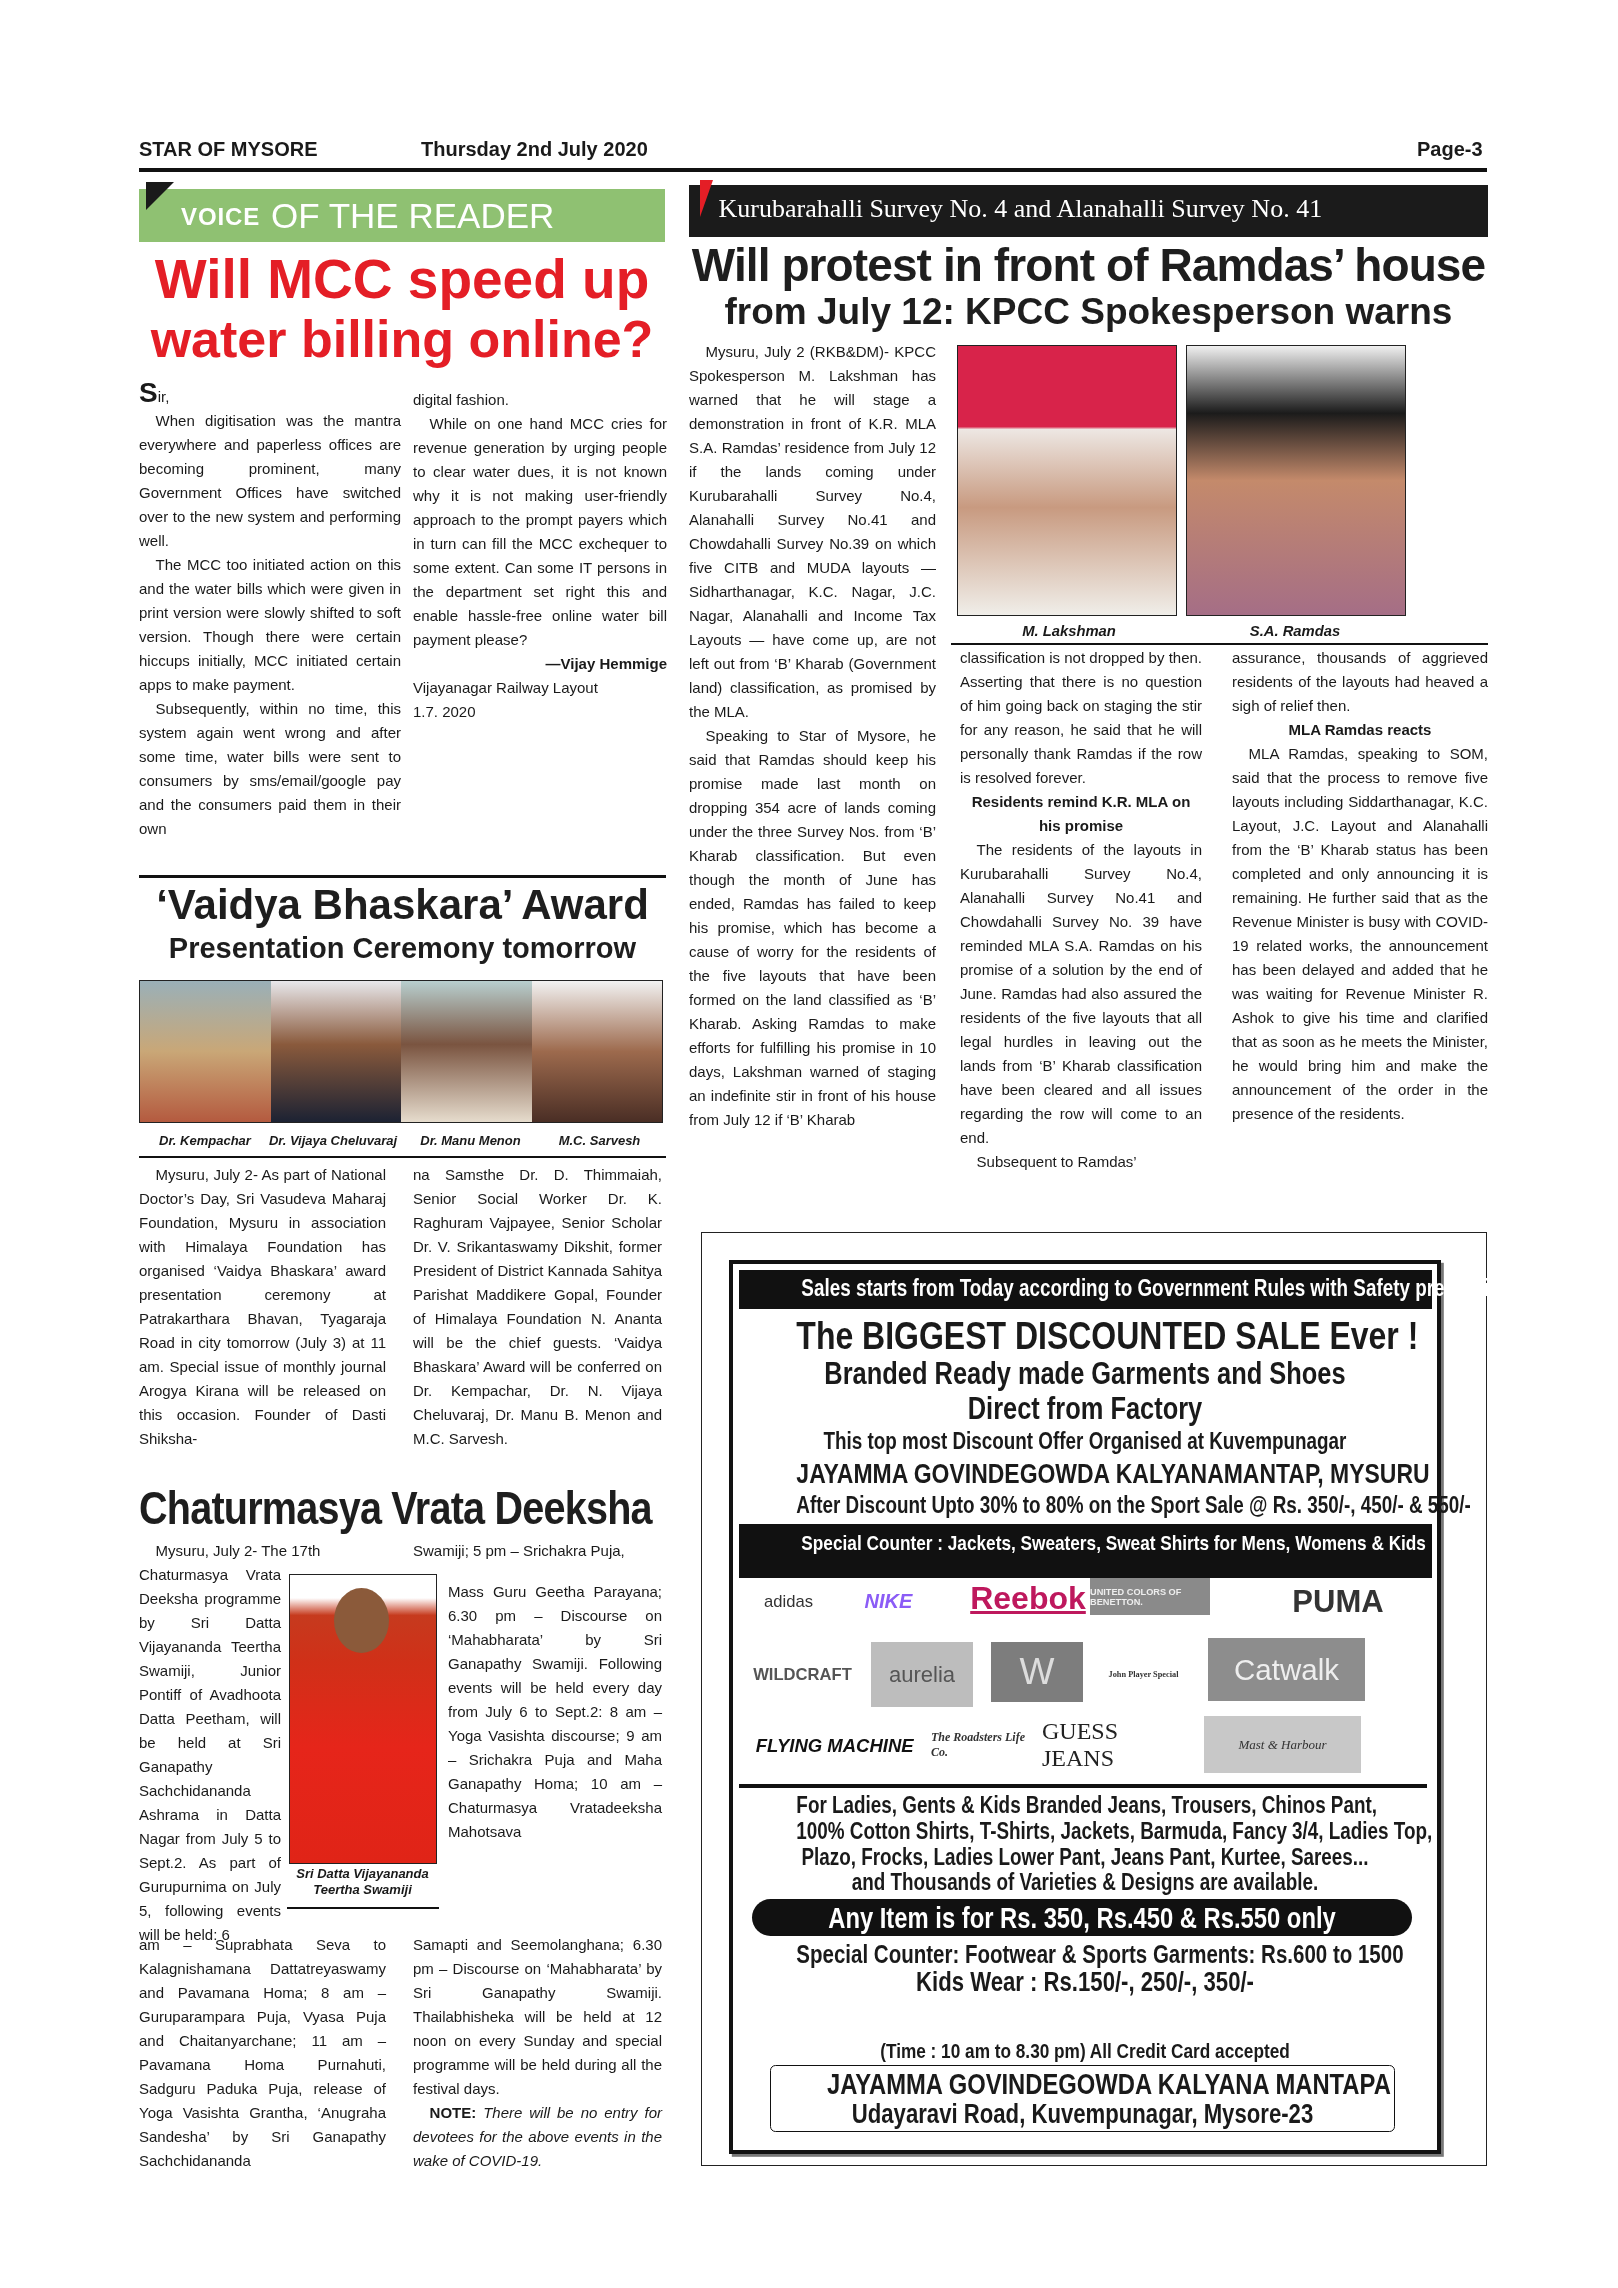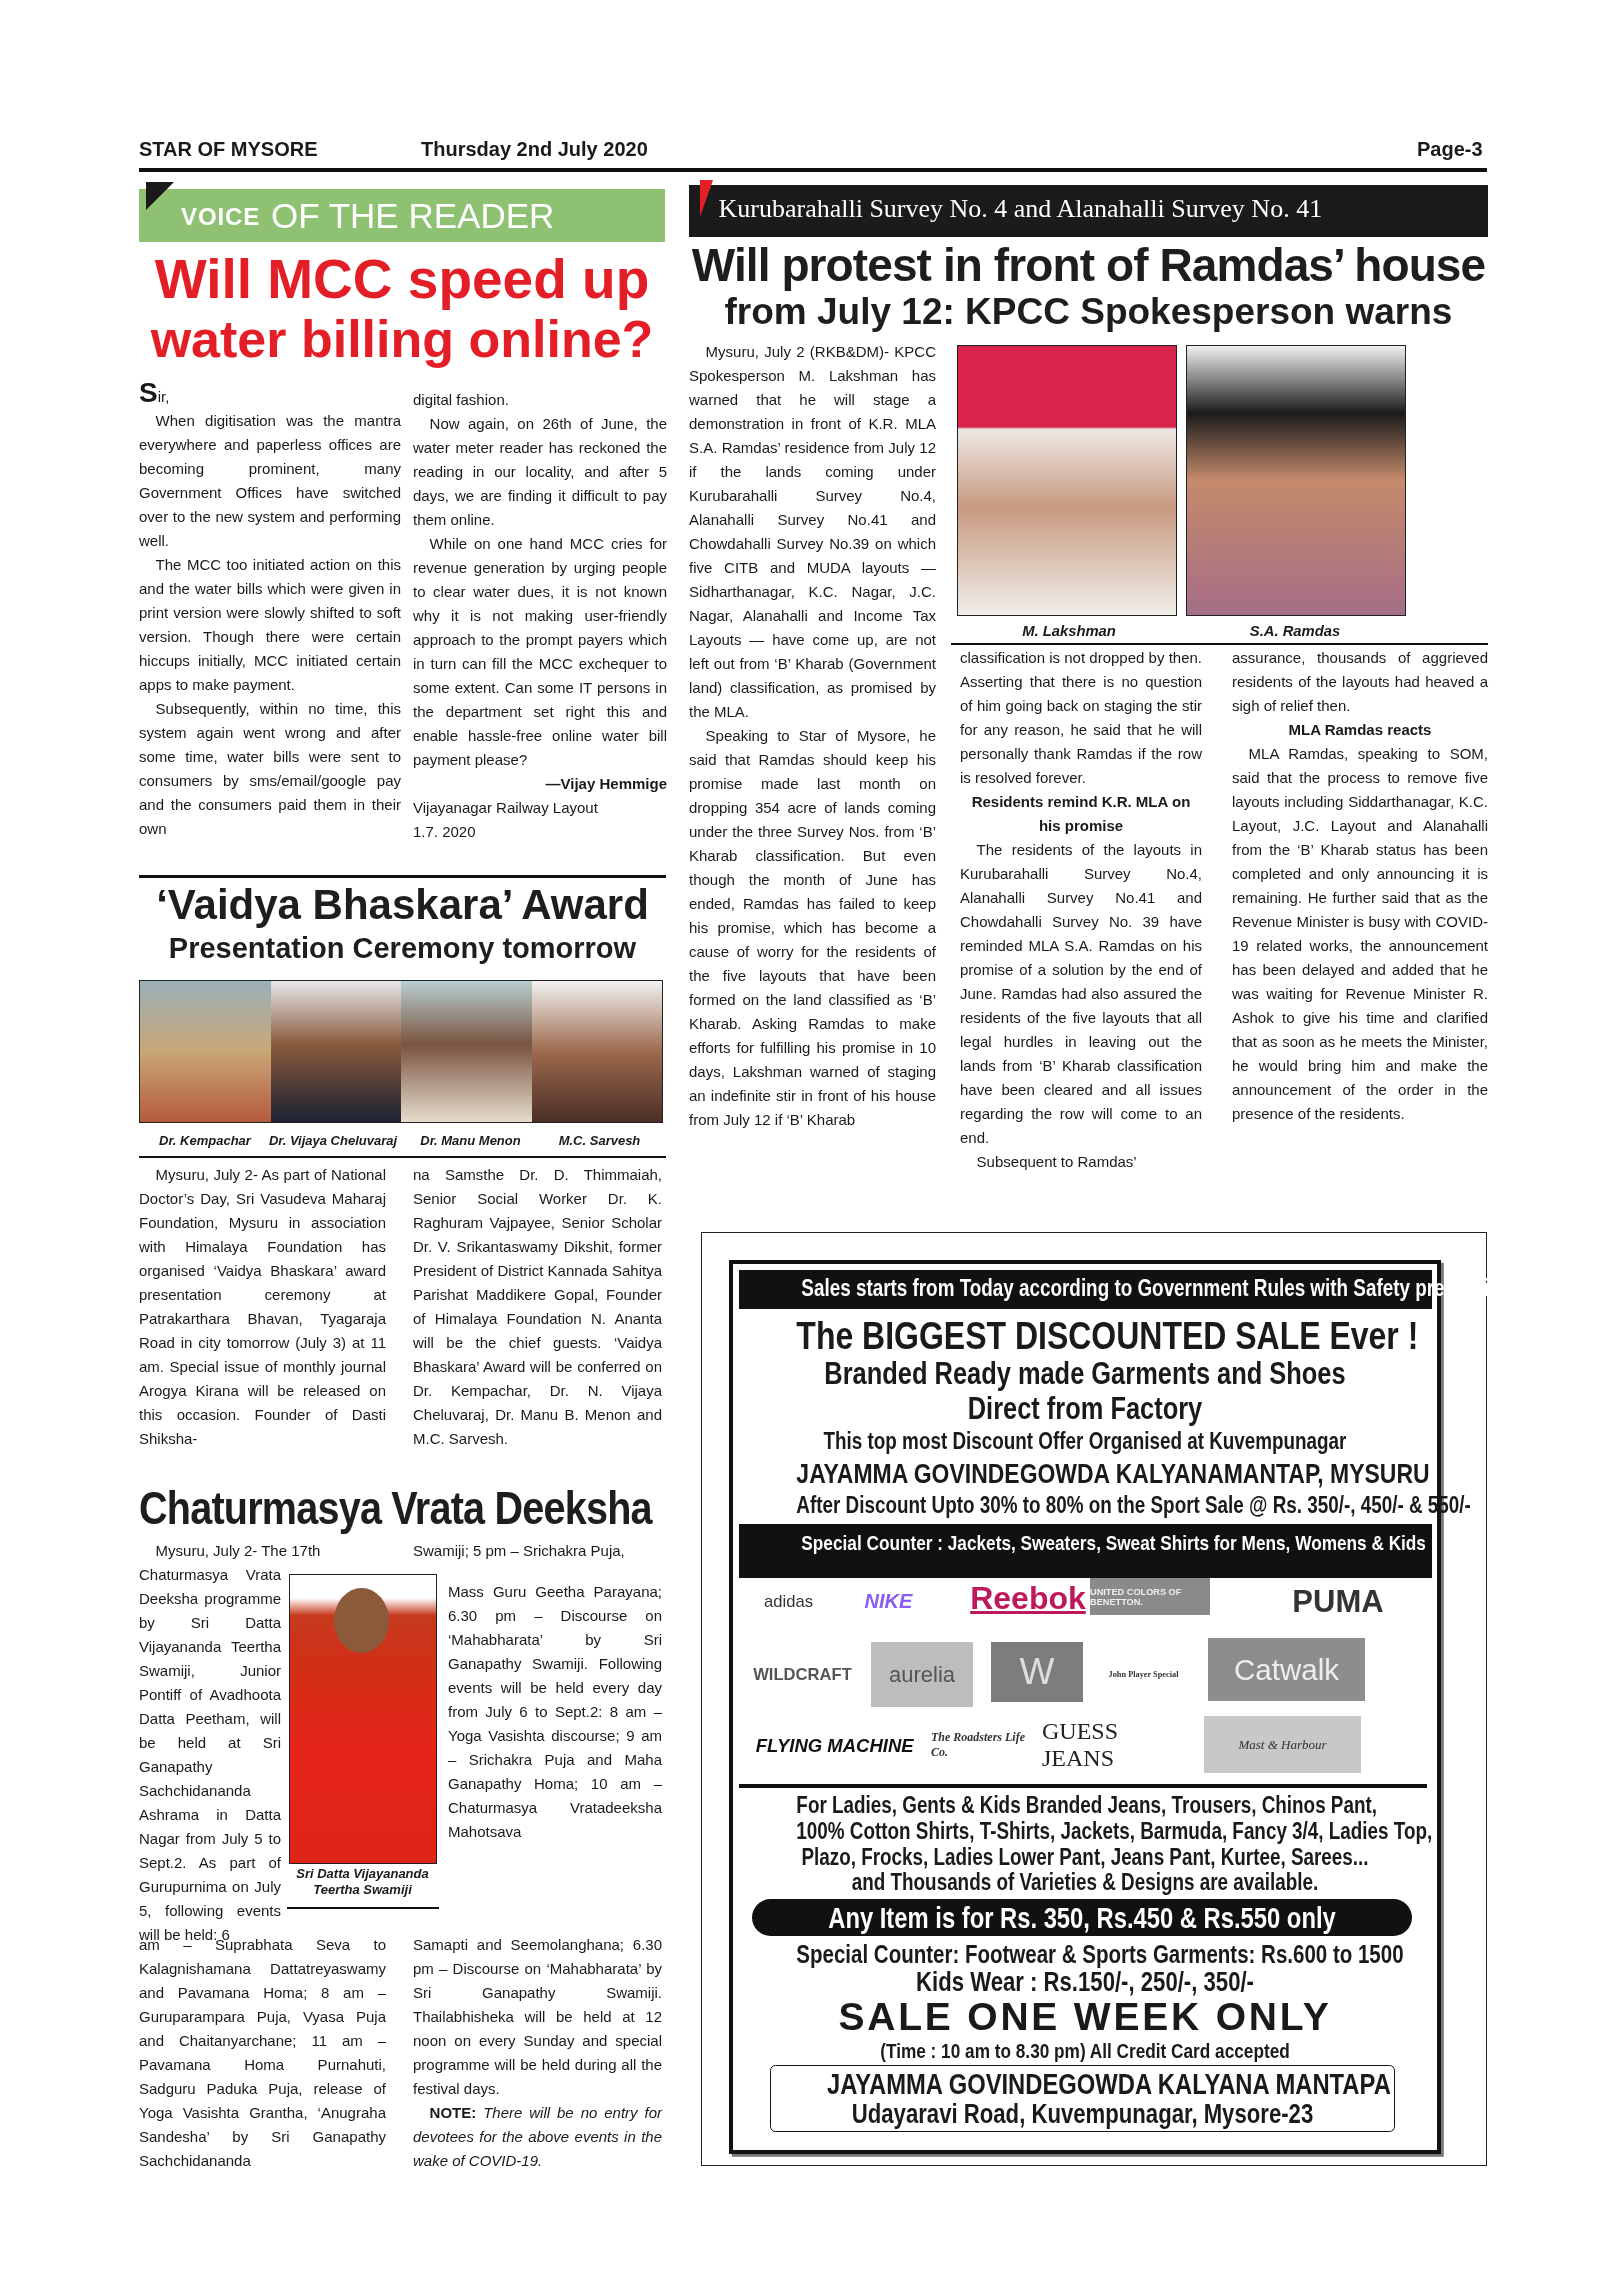--- a/index.html
+++ b/index.html
@@ -43,21 +43,20 @@
 <div class="abs redh" style="top:309px;font-size:52px;">water billing online?</div>
 
 <div class="abs body" style="left:139px;top:381px;width:262px;">
   <div style="margin:0;"><span style="font-weight:bold;font-size:28px;">S</span><span>ir,</span></div>
   <p>When digitisation was the mantra everywhere and paperless offices are becoming prominent, many Government Offices have switched over to the new system and performing well.</p>
   <p>The MCC too initiated action on this and the water bills which were given in print version were slowly shifted to soft version. Though there were certain hiccups initially, MCC initiated certain apps to make payment.</p>
   <p>Subsequently, within no time, this system again went wrong and after some time, water bills were sent to consumers by sms/email/google pay and the consumers paid them in their own</p>
 </div>
 <div class="abs body" style="left:413px;top:388px;width:254px;">
   <div>digital fashion.</div>
-  <p>Now again, on 26th of June, the water meter reader has reckoned the reading in our locality, and after 5 days, we are finding it difficult to pay them online.</p>
   <p>While on one hand MCC cries for revenue generation by urging people to clear water dues, it is not known why it is not making user-friendly approach to the prompt payers which in turn can fill the MCC exchequer to some extent.  Can some IT persons in the department set right this and enable hassle-free online water bill payment please?</p>
   <div style="text-align:right;font-weight:bold;">—Vijay Hemmige</div>
   <div>Vijayanagar Railway Layout</div>
   <div>1.7. 2020</div>
 </div>
 <div class="rule" style="left:139px;top:875px;width:527px;height:2.8px;"></div>
 
 <div class="abs blackh" style="left:139px;top:881px;width:527px;font-size:42px;">‘Vaidya Bhaskara’ Award</div>
 <div class="abs blackh" style="left:139px;top:932px;width:527px;font-size:29px;">Presentation Ceremony tomorrow</div>
 <div class="abs" style="left:139px;top:980px;width:522px;height:141px;border:1.8px solid #222;display:flex;">
@@ -168,21 +167,20 @@
   <div class="rule" style="left:5.5px;top:520px;width:688px;height:3.7px;"></div>
   <div class="line" style="top:528px;font-size:23px;">For Ladies, Gents &amp; Kids Branded Jeans, Trousers, Chinos Pant,</div>
   <div class="line" style="top:554px;font-size:23px;">100% Cotton Shirts, T-Shirts, Jackets, Barmuda, Fancy 3/4, Ladies Top,</div>
   <div class="line" style="top:580px;font-size:23px;">Plazo, Frocks, Ladies Lower Pant, Jeans Pant, Kurtee, Sarees...</div>
   <div class="line" style="top:605px;font-size:23px;">and Thousands of Varieties &amp; Designs are available.</div>
   <div class="abs" style="left:18.5px;top:635px;width:660px;height:37px;background:#111;border-radius:20px;">
       <div class="line" style="top:2.8px;font-size:29px;color:#fff;">Any Item is for Rs. 350, Rs.450 &amp; Rs.550 only</div>
     </div>
   <div class="line" style="top:676px;font-size:25px;">Special Counter: Footwear &amp; Sports Garments: Rs.600 to 1500</div>
   <div class="line" style="top:703px;font-size:27px;">Kids Wear : Rs.150/-, 250/-, 350/-</div>
-  <div class="line" style="top:731px;font-size:39px;letter-spacing:2.8px;transform:scaleX(1);">SALE ONE WEEK ONLY</div>
   <div class="line" style="top:775px;font-size:21px;">(Time : 10 am to 8.30 pm) All Credit Card accepted</div>
   <div class="abs" style="left:37px;top:801px;width:623px;height:65px;border:1.8px solid #111;border-radius:5.5px;">
     <div class="line" style="top:1.8px;font-size:29px;">JAYAMMA GOVINDEGOWDA KALYANA MANTAPA</div>
     <div class="line" style="top:33px;font-size:27px;">Udayaravi Road, Kuvempunagar, Mysore-23</div>
   </div>
 </div>
 
 <div class="abs" style="left:729px;top:2114px;width:0;height:0;"></div>
 
 

